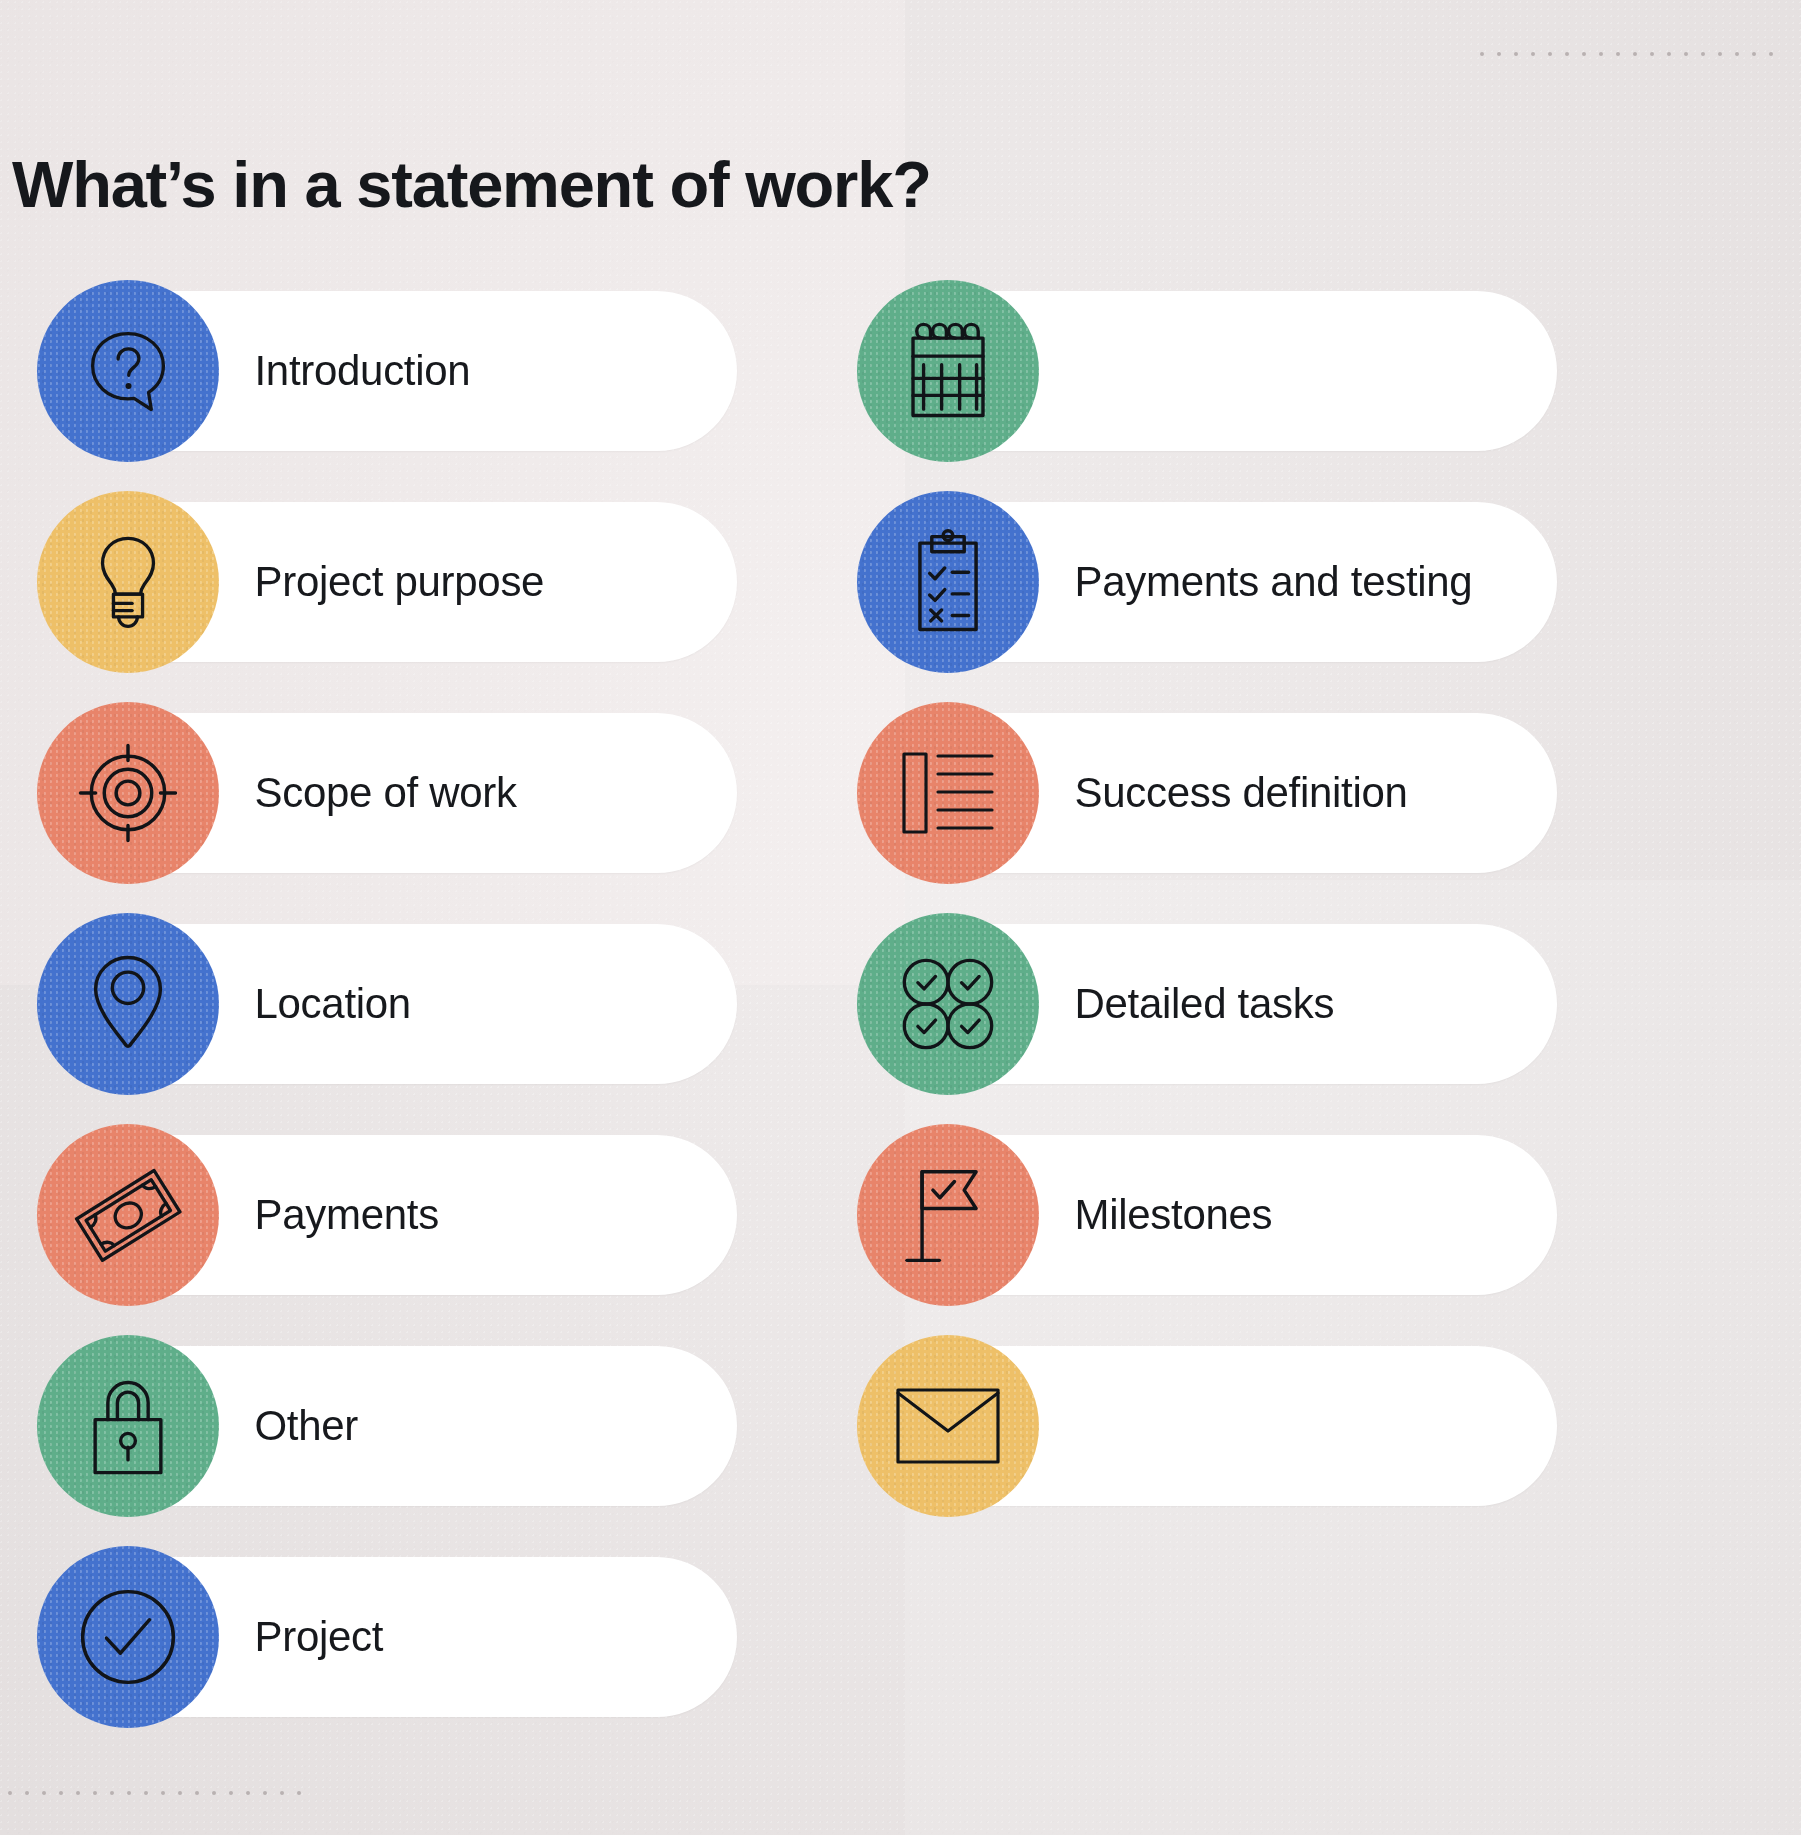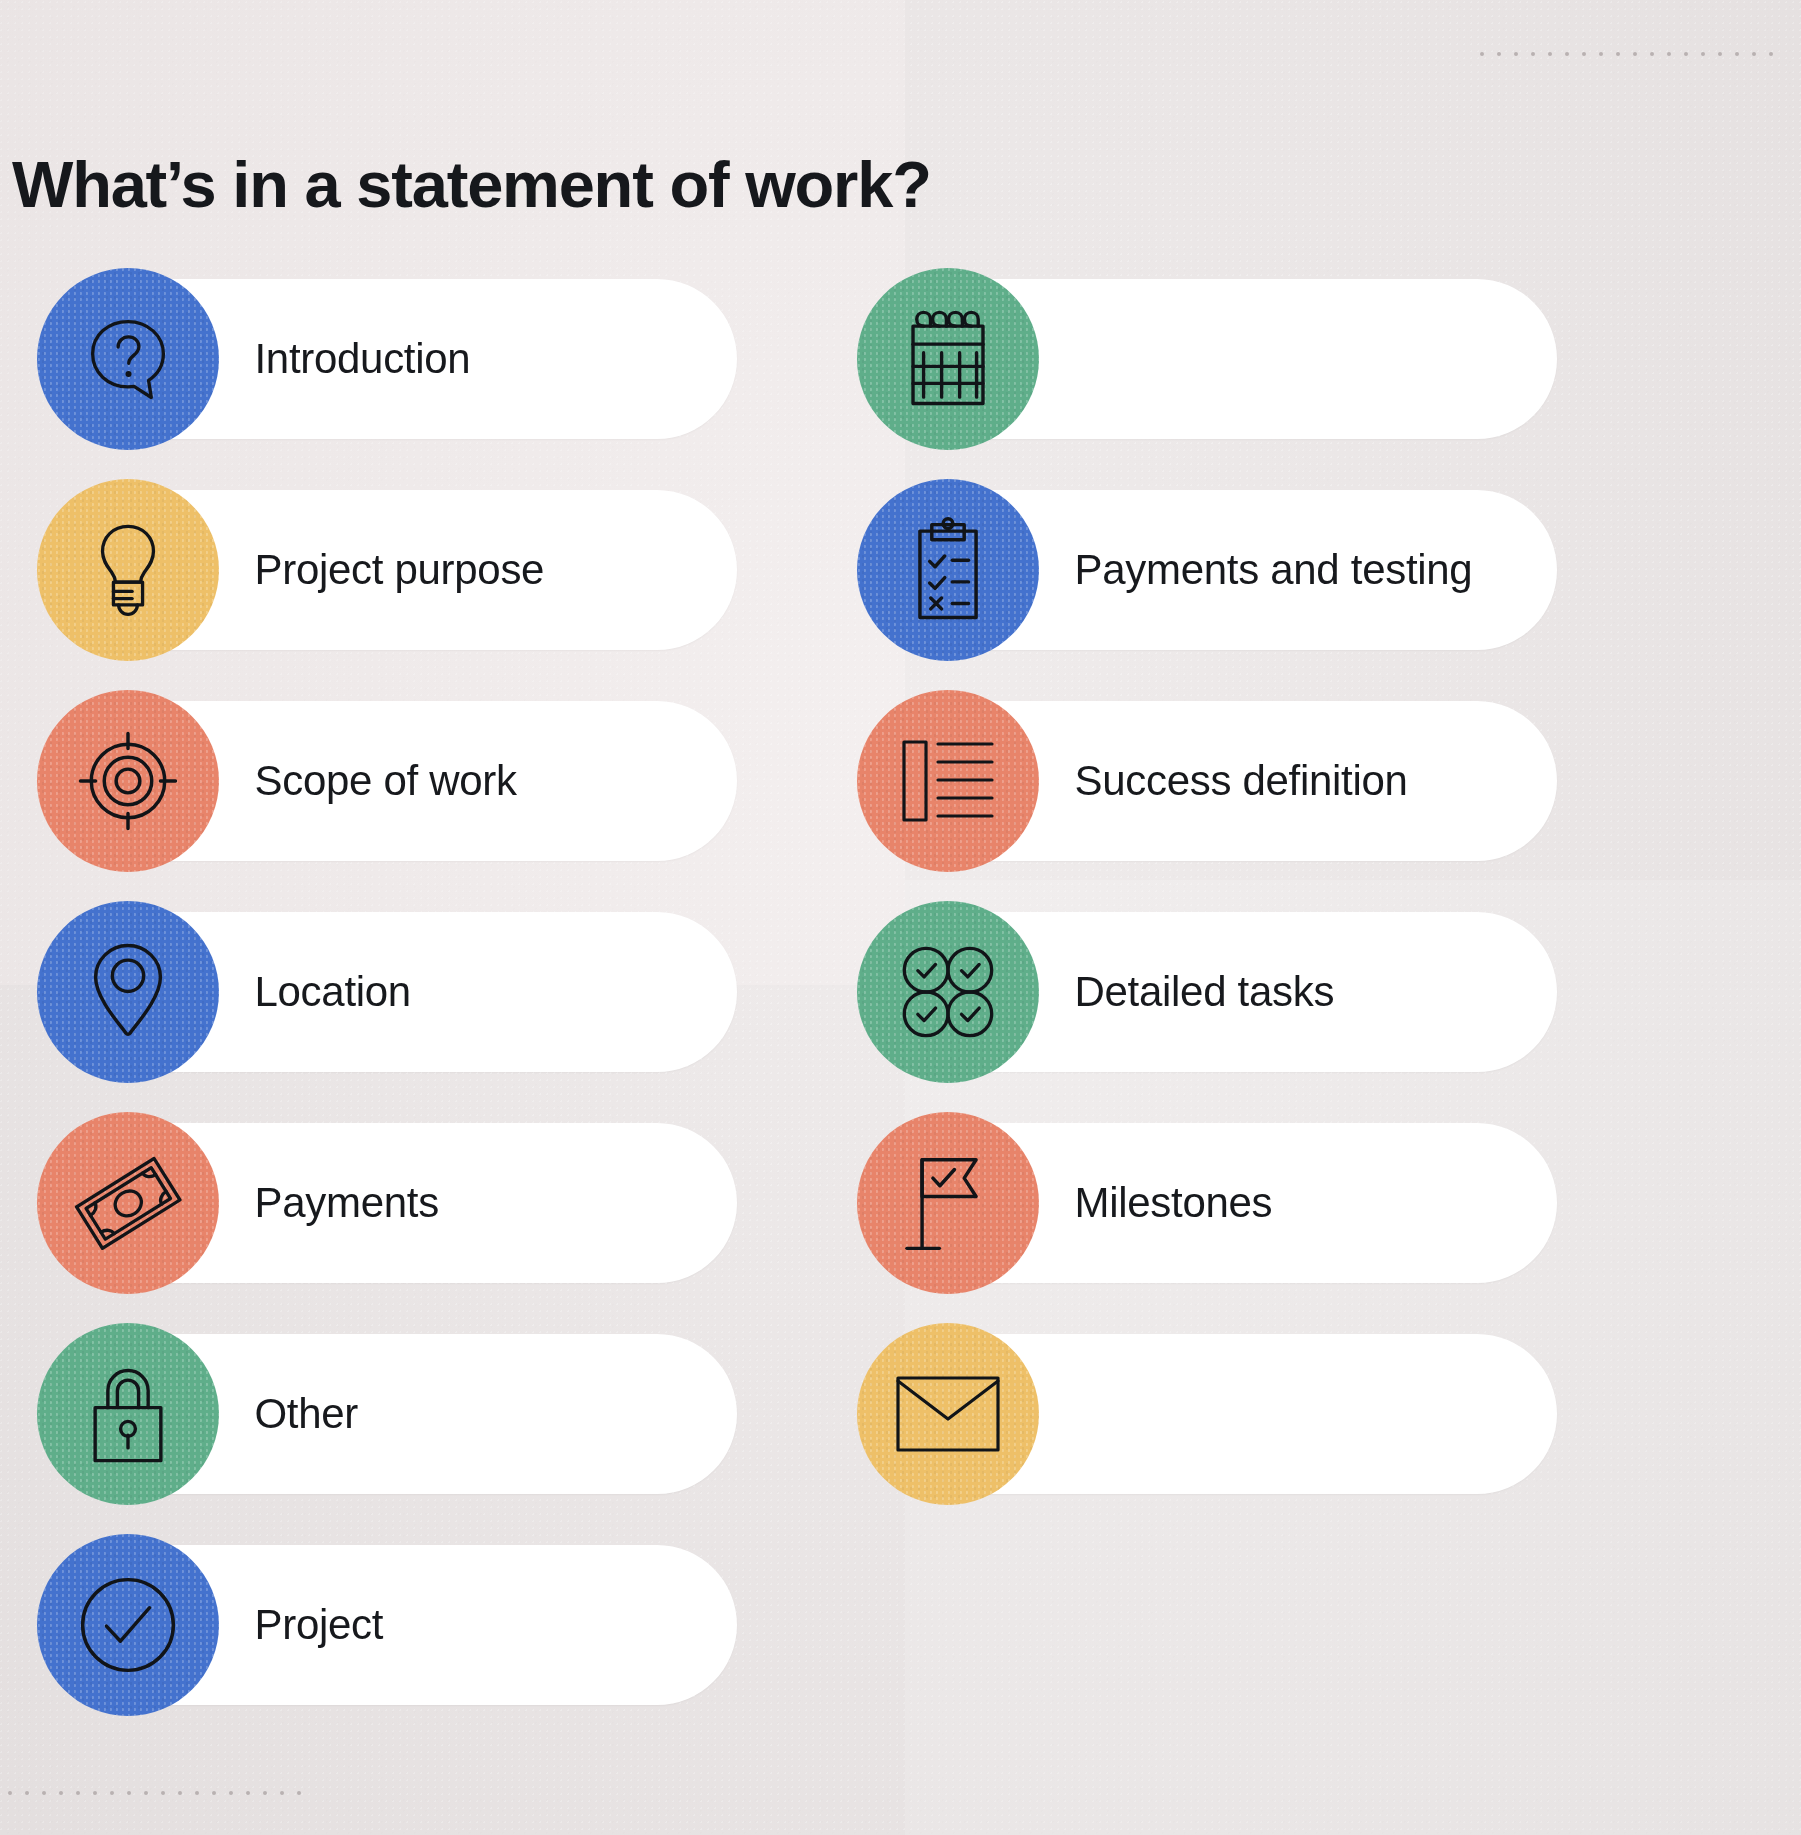--- a/index.html
+++ b/index.html
@@ -39,21 +39,21 @@
     font-size:65px;
     font-weight:bold;
     letter-spacing:-1.2px;
     color:#16181c;
     line-height:1.1;
     margin-left:12px;
   }
 
   
   #grid{
-    position:absolute;left:0;top:268px;width:1593px;
+    position:absolute;left:0;top:280px;width:1593px;
     display:grid;
     grid-template-columns:700px 700px;
     column-gap:120px;
     row-gap:29px;
     justify-content:center;
   }
   .item{position:relative;height:182px;}
   .card{
     position:absolute;left:46px;top:11px;
     width:654px;height:160px;

